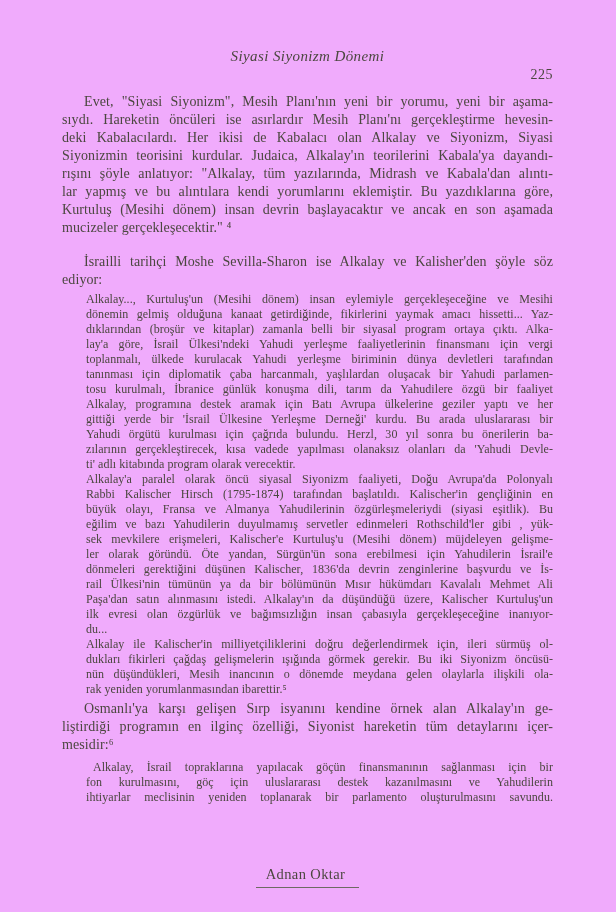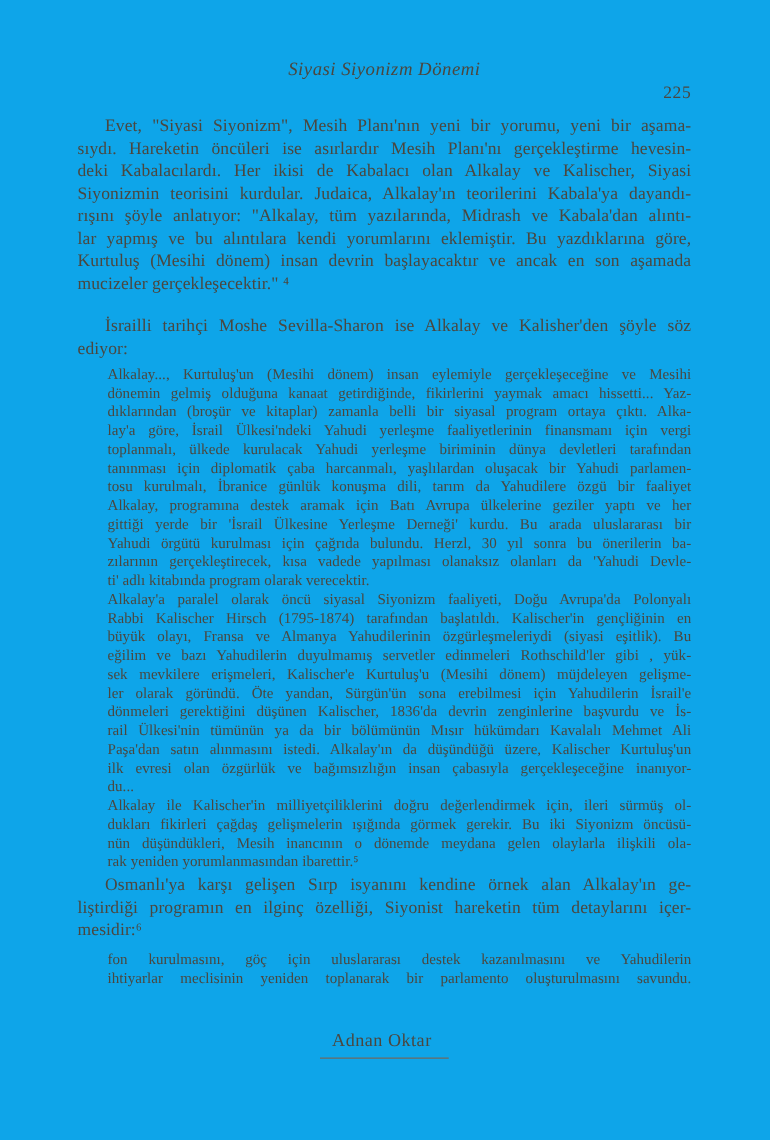--- a/index.html
+++ b/index.html
@@ -3,21 +3,21 @@
 <meta charset="utf-8">
 <style>
   html, body { margin: 0; padding: 0; }
   body { background: #e8e8e8; font-family: "Liberation Serif", "DejaVu Serif", serif; }
 
   .page {
     position: relative;
     width: 616px;
     height: 912px;
     margin: 0 auto;
-    background: #0ea5e9;
+    background: #f0abfc;
     overflow: hidden;
     color: #4b473f;
   }
 
   .content { padding: 48px 63px 0 62px; }
 
   
   .running-head { position: relative; height: 18px; }
   .head-title {
     text-align: center;
@@ -42,21 +42,21 @@
   .para  .line.first { text-indent: 22px; }
   .quote .line.first { text-indent: 7px; }
 
   .block-0 { margin-top: 27px; }
   .block-1 { margin-top: 16px; }
   .block-2 { margin-top: 3px; }
   .block-3 { margin-top: 3px; }
   .block-4 { margin-top: 6px; }
 
   
-  .footer { margin-top: 34px; text-align: center; }
+  .footer { margin-top: 60px; text-align: center; }
   .author {
     display: inline-block;
     font-size: 14.5px;
     letter-spacing: 0.4px;
     padding: 0 14px 4px 10px;
     border-bottom: 1px solid #6e6a62;
   }
 </style>
 </head>
 <body>
@@ -65,21 +65,21 @@
   <div class="content">
 
     <header class="running-head">
       <div class="head-title">Siyasi Siyonizm Dönemi</div>
       <div class="page-num">225</div>
     </header>
 
     <section class="para block-0">
         <div class="line first">Evet, "Siyasi Siyonizm", Mesih Planı'nın yeni bir yorumu, yeni bir aşama-</div>
         <div class="line">sıydı. Hareketin öncüleri ise asırlardır Mesih Planı'nı gerçekleştirme hevesin-</div>
-        <div class="line">deki Kabalacılardı. Her ikisi de Kabalacı olan Alkalay ve Kalischer, Siyasi</div>
+        <div class="line">deki Kabalacılardı. Her ikisi de Kabalacı olan Alkalay ve Siyonizm, Siyasi</div>
         <div class="line">Siyonizmin teorisini kurdular. Judaica, Alkalay'ın teorilerini Kabala'ya dayandı-</div>
         <div class="line">rışını şöyle anlatıyor: "Alkalay, tüm yazılarında, Midrash ve Kabala'dan alıntı-</div>
         <div class="line">lar yapmış ve bu alıntılara kendi yorumlarını eklemiştir. Bu yazdıklarına göre,</div>
         <div class="line">Kurtuluş (Mesihi dönem) insan devrin başlayacaktır ve ancak en son aşamada</div>
         <div class="line para-end">mucizeler gerçekleşecektir." ⁴</div>
       </section>
     <section class="para block-1">
         <div class="line first">İsrailli tarihçi Moshe Sevilla-Sharon ise Alkalay ve Kalisher'den şöyle söz</div>
         <div class="line para-end">ediyor:</div>
       </section>
@@ -111,20 +111,21 @@
         <div class="line">dukları fikirleri çağdaş gelişmelerin ışığında görmek gerekir. Bu iki Siyonizm öncüsü-</div>
         <div class="line">nün düşündükleri, Mesih inancının o dönemde meydana gelen olaylarla ilişkili ola-</div>
         <div class="line para-end">rak yeniden yorumlanmasından ibarettir.⁵</div>
       </section>
     <section class="para block-3">
         <div class="line first">Osmanlı'ya karşı gelişen Sırp isyanını kendine örnek alan Alkalay'ın ge-</div>
         <div class="line">liştirdiği programın en ilginç özelliği, Siyonist hareketin tüm detaylarını içer-</div>
         <div class="line para-end">mesidir:⁶</div>
       </section>
     <section class="quote block-4">
+        <div class="line first">Alkalay, İsrail topraklarına yapılacak göçün finansmanının sağlanması için bir</div>
         <div class="line">fon kurulmasını, göç için uluslararası destek kazanılmasını ve Yahudilerin</div>
         <div class="line">ihtiyarlar meclisinin yeniden toplanarak bir parlamento oluşturulmasını savundu.</div>
       </section>
 
     <footer class="footer">
       <span class="author">Adnan Oktar</span>
     </footer>
 
   </div>
 </div>

